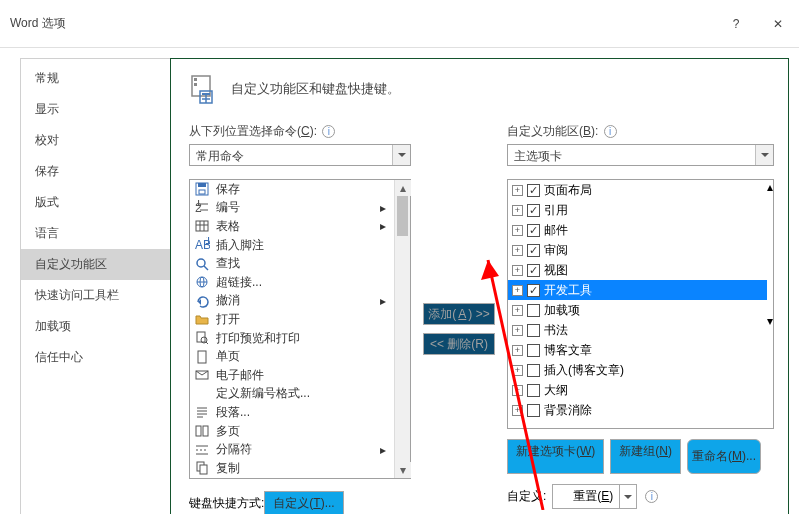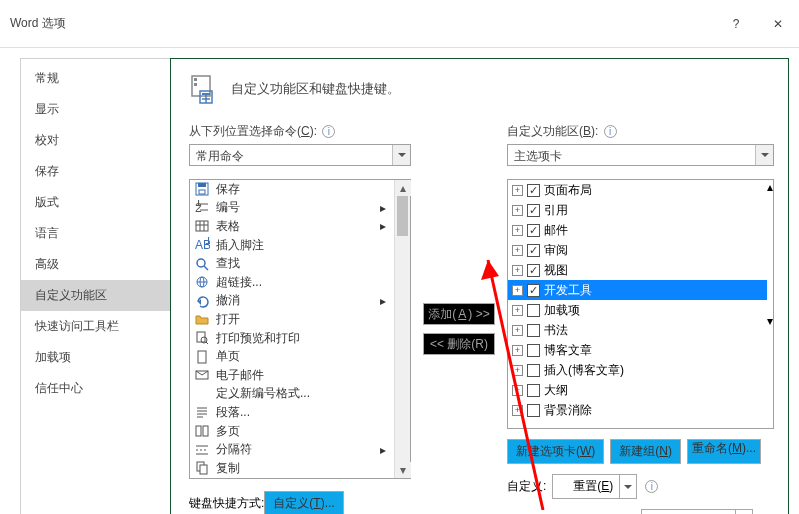--- a/index.html
+++ b/index.html
@@ -40,24 +40,24 @@
 .cmd-sub { width: 14px; text-align: center; color: #333; }
 .tree { border: 1px solid #a0a0a0; height: 250px; display: flex; }
 .tree .items { flex: 1; overflow: hidden; }
 .tree-item { display: flex; align-items: center; height: 20px; padding: 0 4px; }
 .tree-item.selected { background: #0a84ff; color: #fff; }
 .tree-exp { width: 11px; height: 11px; border: 1px solid #888; display: flex; align-items: center; justify-content: center; font-size: 9px; line-height: 1; margin-right: 4px; color: #555; background: #fff; }
 .tree-item.selected .tree-exp { color: #555; }
 .tree-chk { width: 13px; height: 13px; border: 1px solid #505050; margin-right: 4px; background: #fff; display: flex; align-items: center; justify-content: center; font-size: 11px; color: #333; }
 .tree-item.selected .tree-chk { color: #333; }
 .tree-label { flex: 1; }
-.mid-btn { width: 72px; height: 22px; border: 1px solid #a8a8a8; background: #000000; color: #a0a0a0; margin-bottom: 8px; display: flex; align-items: center; justify-content: center; gap: 2px; }
+.mid-btn { width: 72px; height: 22px; border: 1px solid #a8a8a8; background: #0c4a6e; color: #a0a0a0; margin-bottom: 8px; display: flex; align-items: center; justify-content: center; gap: 2px; }
 .btn-row { display: flex; gap: 6px; margin-top: 10px; }
 .wbtn { border: 1px solid #a8a8a8; background: #0ea5e9; padding: 3px 8px; cursor: pointer; color: #333; }
-.wbtn.small { padding: 0 4px; }
+.wbtn.small { padding: 8px 4px; border-radius: 6px; }
 .wbtn .ul { text-decoration: underline; }
 .row2 { display: flex; align-items: center; gap: 6px; margin-top: 10px; }
 .row3 { display: flex; align-items: center; justify-content: flex-end; gap: 6px; margin-top: 10px; }
 .kbdrow { display: flex; align-items: center; margin-top: 12px; }
 .split-btn { display: inline-flex; border: 1px solid #a8a8a8; padding-left: 14px; }
 .split-btn .sp-l { padding: 3px 6px; border-right: 1px solid #a8a8a8; }
 .split-btn .sp-r { padding: 3px 4px; display: flex; align-items: center; }
 .chev { display: inline-block; width: 0; height: 0; border-left: 4px solid transparent; border-right: 4px solid transparent; border-top: 4px solid #555; }
 .redarrow { position: absolute; left: 313px; top: 230px; width: 300px; height: 280px; pointer-events: none; z-index: 50; }
 </style>
@@ -75,21 +75,20 @@
 </div>
 
 <div class="main">
   <div class="sidebar">
     <div class="sidebar-item">常规</div>
     <div class="sidebar-item">显示</div>
     <div class="sidebar-item">校对</div>
     <div class="sidebar-item">保存</div>
     <div class="sidebar-item">版式</div>
     <div class="sidebar-item">语言</div>
-    <div class="sidebar-item">高级</div>
     <div class="sidebar-item active">自定义功能区</div>
     <div class="sidebar-item">快速访问工具栏</div>
     <div class="sidebar-item">加载项</div>
     <div class="sidebar-item">信任中心</div>
   </div>
 
   <div class="content">
     <div class="heading">
       <span class="heading-icon">
         <svg viewBox="0 0 32 32">

